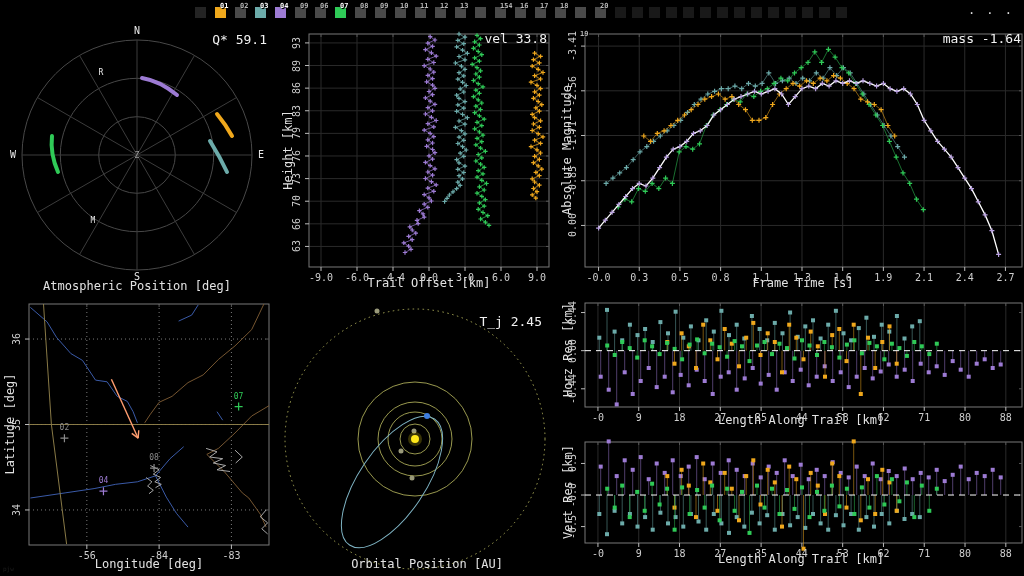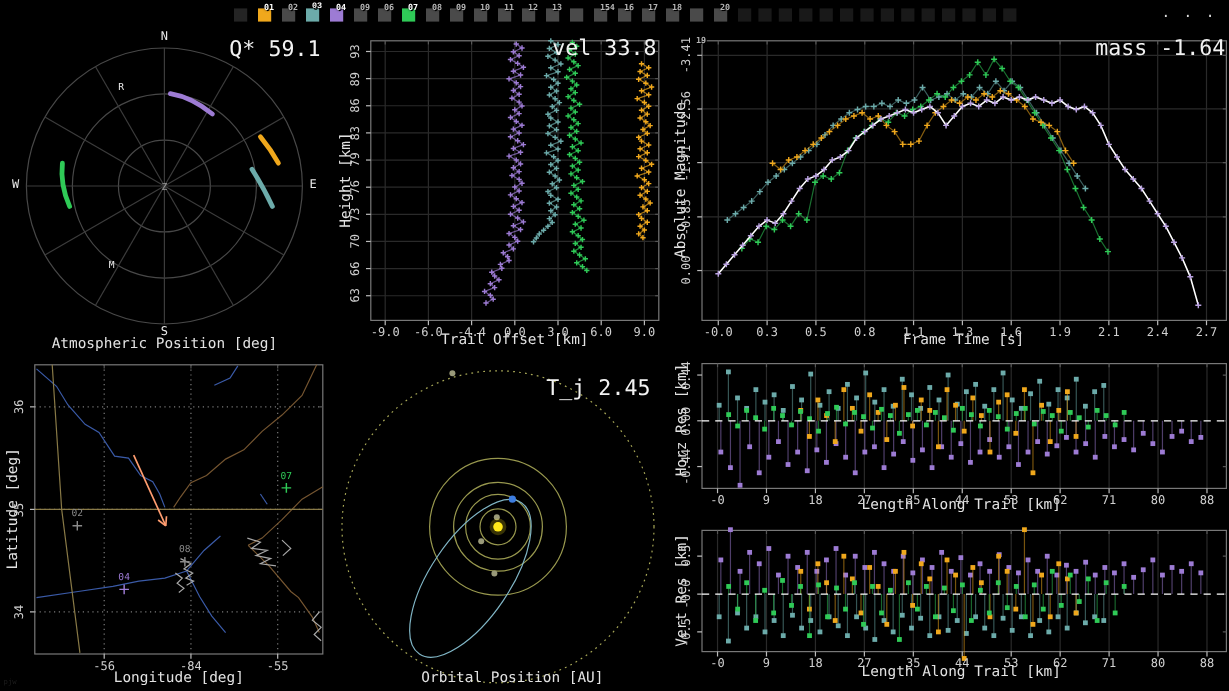--- a/index.html
+++ b/index.html
@@ -1,21 +1,21 @@
 <!DOCTYPE html>
 <html><head>
 <meta charset="utf-8">
 <style>
   html,body{margin:0;padding:0;background:#000;}
   .screen{position:relative;width:1024px;height:576px;background:#000;overflow:hidden;
           font-family:"DejaVu Sans Mono",monospace;color:#e8e8e8;}
   svg{position:absolute;left:0;top:0;}
   .lbl{position:absolute;white-space:nowrap;line-height:1;}
   .cap{font-size:12px;color:#e2e2e2;}
-  .stat{font-size:18px;color:#f2f2f2;}
+  .stat{font-size:13px;color:#f2f2f2;}
   .tick{font-size:10px;color:#cfcfcf;}
   .rot{transform:translate(-50%,-50%) rotate(-90deg);}
   .ctr{transform:translate(-50%,-50%);}
   .ctrx{transform:translateX(-50%);}
   .timestamp{font-size:13px;letter-spacing:1px;color:#f5f5f5;}
   .menu-dots{font-size:12px;letter-spacing:2px;color:#dcdcdc;cursor:default;}
   .chip{position:absolute;width:11px;height:11px;top:7px;}
   .chip-num{position:absolute;top:2px;font-size:7px;font-weight:bold;
             text-shadow:0 0 2px #000,1px 1px 0 #000;}
   .watermark{font-size:6px;color:#1d1d1d;}
@@ -653,21 +653,21 @@
       <circle cx="415" cy="439" r="4" fill="#ffe81a"></circle>
     </svg>
 
   <div id="chips">
       <div class="chip" style="left: 195px; background: rgb(36, 36, 36);"></div>
       <div class="chip" style="left: 215px; background: rgb(240, 168, 28);"></div>
       <span class="chip-num" style="left: 220px; color: rgb(255, 255, 255);">01</span>
       <div class="chip" style="left: 235px; background: rgb(74, 74, 74);"></div>
       <span class="chip-num" style="left: 240px; color: rgb(181, 181, 181);">02</span>
       <div class="chip" style="left: 255px; background: rgb(108, 171, 170);"></div>
-      <span class="chip-num" style="left: 260px; color: rgb(255, 255, 255); font-family: Liberation Mono, monospace;">03</span>
+      <span class="chip-num" style="left: 260px; color: rgb(255, 255, 255);">03</span>
       <div class="chip" style="left: 275px; background: rgb(157, 123, 212);"></div>
       <span class="chip-num" style="left: 280px; color: rgb(255, 255, 255);">04</span>
       <div class="chip" style="left: 295px; background: rgb(74, 74, 74);"></div>
       <span class="chip-num" style="left: 300px; color: rgb(181, 181, 181);">09</span>
       <div class="chip" style="left: 315px; background: rgb(74, 74, 74);"></div>
       <span class="chip-num" style="left: 320px; color: rgb(181, 181, 181);">06</span>
       <div class="chip" style="left: 335px; background: rgb(47, 202, 87);"></div>
       <span class="chip-num" style="left: 340px; color: rgb(255, 255, 255);">07</span>
       <div class="chip" style="left: 355px; background: rgb(74, 74, 74);"></div>
       <span class="chip-num" style="left: 360px; color: rgb(181, 181, 181);">08</span>
@@ -793,21 +793,21 @@
       <span class="lbl tick ctrx" style="left: 842.668px; top: 549px;">53</span>
       <span class="lbl tick ctrx" style="left: 883.455px; top: 549px;">62</span>
       <span class="lbl tick ctrx" style="left: 924.241px; top: 549px;">71</span>
       <span class="lbl tick ctrx" style="left: 965.028px; top: 549px;">80</span>
       <span class="lbl tick ctrx" style="left: 1005.81px; top: 549px;">88</span>
       <span class="lbl tick rot" style="left: 573px; top: 463.462px;">0.5</span>
       <span class="lbl tick rot" style="left: 573px; top: 495.025px;">-0.0</span>
       <span class="lbl tick rot" style="left: 573px; top: 526.587px;">-0.5</span>
       <span class="lbl tick ctrx" style="left: 86.8313px; top: 551px;">-56</span>
       <span class="lbl tick ctrx" style="left: 159.12px; top: 551px;">-84</span>
-      <span class="lbl tick ctrx" style="left: 231.41px; top: 551px;">-55</span>
+      <span class="lbl tick ctrx" style="left: 231.41px; top: 551px;">-83</span>
       <span class="lbl tick rot" style="left: 17px; top: 509.961px;">34</span>
       <span class="lbl tick rot" style="left: 17px; top: 424.5px;">35</span>
       <span class="lbl tick rot" style="left: 17px; top: 339.039px;">36</span>
       <span class="lbl station-lbl ctrx" style="left: 64.4217px; top: 424.174px;;color:#8a8a8a">02</span>
       <span class="lbl station-lbl ctrx" style="left: 103.458px; top: 477.16px;;color:#9d7bd4">04</span>
       <span class="lbl station-lbl ctrx" style="left: 238.639px; top: 392.553px;;color:#2fca57">07</span>
       <span class="lbl station-lbl ctrx" style="left: 154.06px; top: 454.085px;;color:#8a8a8a">08</span>
       <span class="lbl tick ctr" style="left: 137px; top: 31px;;font-size:10px;color:#e8e8e8">N</span>
       <span class="lbl tick ctr" style="left: 261px; top: 155px;;font-size:10px;color:#e8e8e8">E</span>
       <span class="lbl tick ctr" style="left: 137px; top: 277px;;font-size:10px;color:#e8e8e8">S</span>

